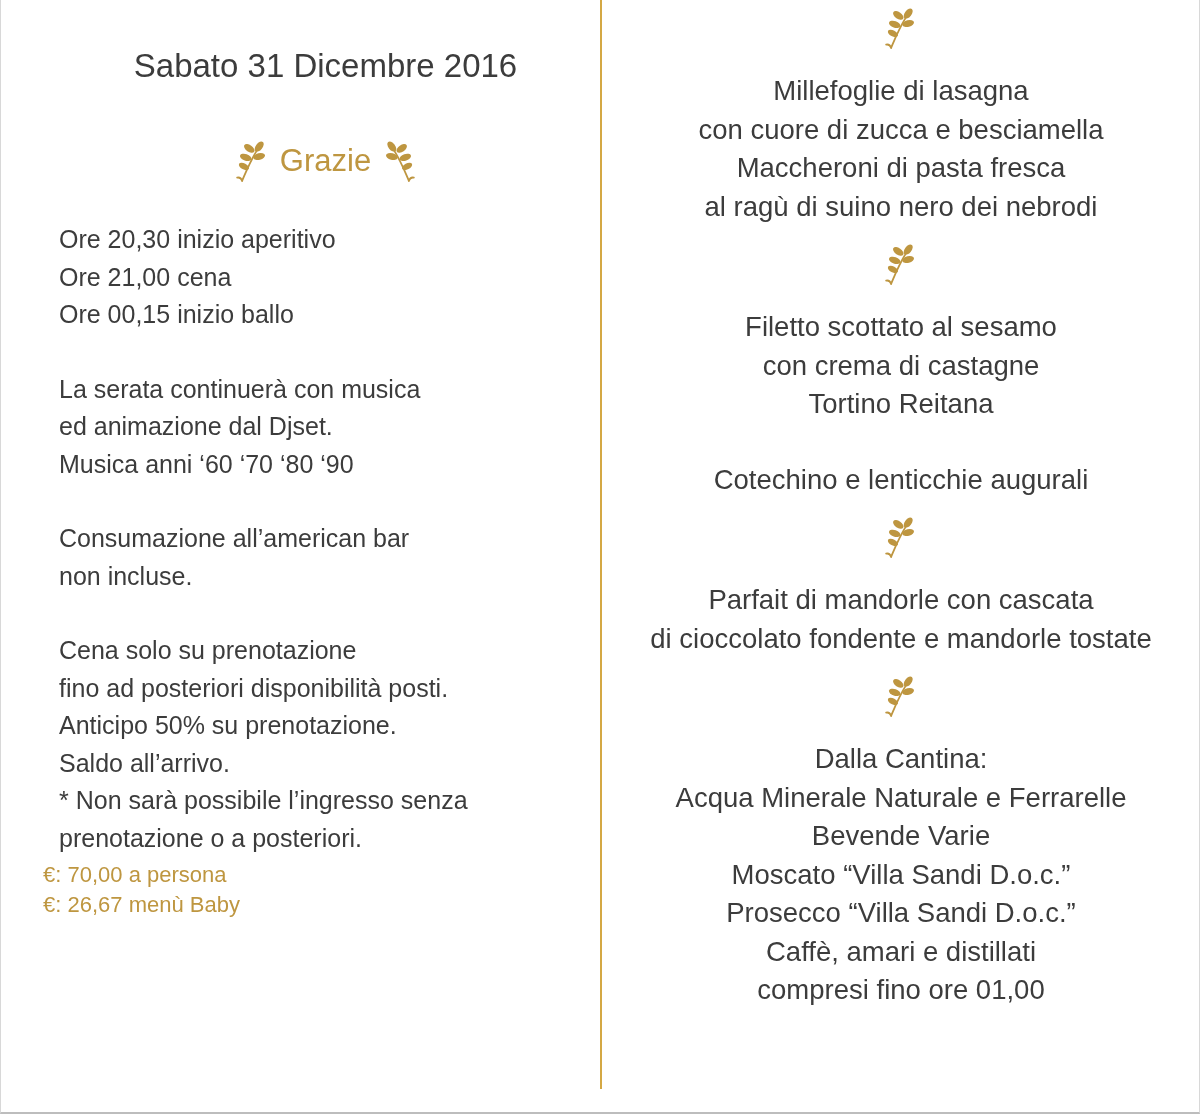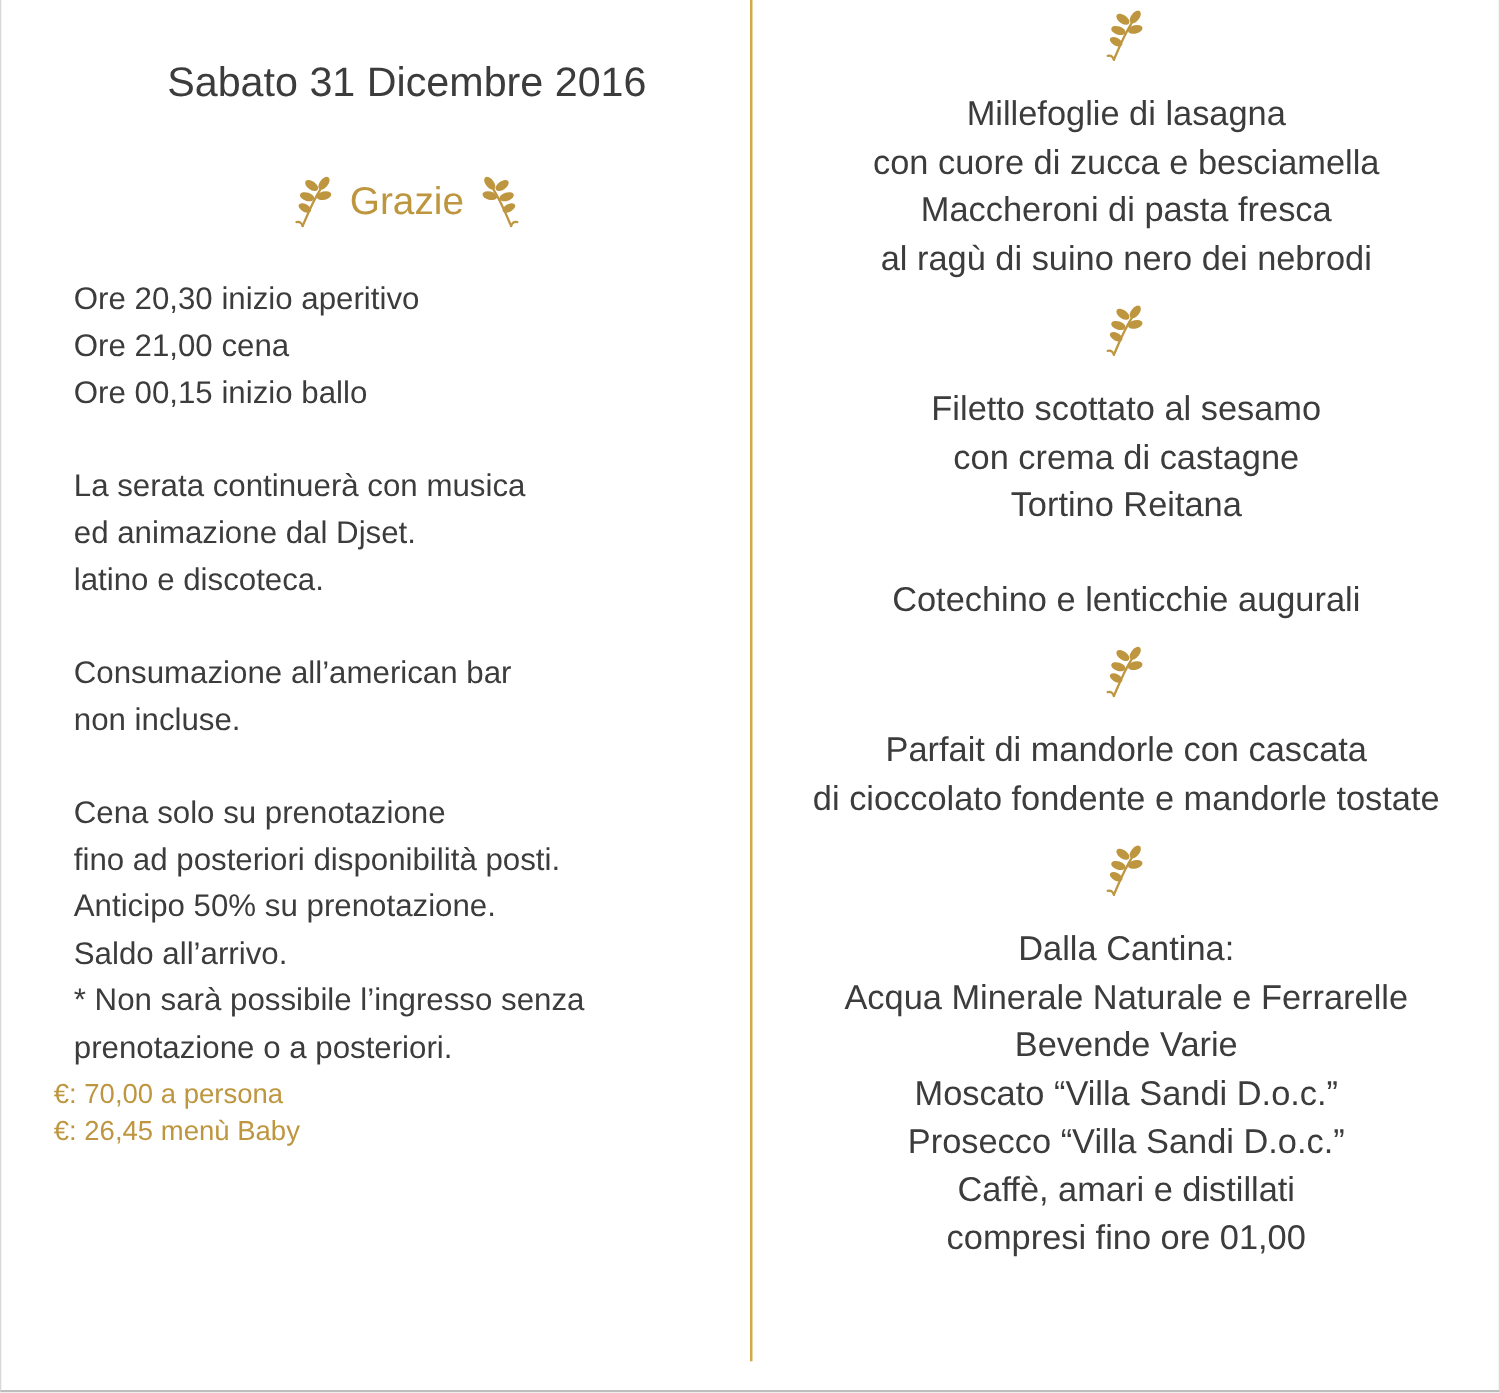--- a/index.html
+++ b/index.html
@@ -106,39 +106,39 @@
 
     <div class="paras" id="left-paragraphs">
         <div class="para">
           <div class="line">Ore 20,30 inizio aperitivo</div>
           <div class="line">Ore 21,00 cena</div>
           <div class="line">Ore 00,15 inizio ballo</div>
         </div>
         <div class="para">
           <div class="line">La serata continuerà con musica</div>
           <div class="line">ed animazione dal Djset.</div>
-          <div class="line">latino e discoteca.</div>
+          <div class="line">Musica anni ‘60 ‘70 ‘80 ‘90</div>
         </div>
         <div class="para">
           <div class="line">Consumazione all’american bar</div>
           <div class="line">non incluse.</div>
         </div>
         <div class="para">
           <div class="line">Cena solo su prenotazione</div>
           <div class="line">fino ad posteriori disponibilità posti.</div>
           <div class="line">Anticipo 50% su prenotazione.</div>
           <div class="line">Saldo all’arrivo.</div>
           <div class="line">* Non sarà possibile l’ingresso senza</div>
           <div class="line">prenotazione o a posteriori.</div>
         </div>
       </div>
 
     <div class="prices" id="price-lines">
         <div class="line">€: 70,00 a persona</div>
-        <div class="line">€: 26,45 menù Baby</div>
+        <div class="line">€: 26,67 menù Baby</div>
       </div>
   </div>
 
   <div class="col-right" id="menu-sections">
       <div class="orn-center orn-1"><span class="leaf">
     <svg width="36" height="44" viewBox="0 0 40 48" aria-hidden="true">
       <g fill="#be9640" stroke="none">
         <ellipse cx="17" cy="10" rx="6.6" ry="3.7" transform="rotate(35 17 10)"></ellipse>
         <ellipse cx="28" cy="8" rx="6.6" ry="3.7" transform="rotate(-52 28 8)"></ellipse>
         <ellipse cx="13" cy="20" rx="6.6" ry="3.7" transform="rotate(18 13 20)"></ellipse>

